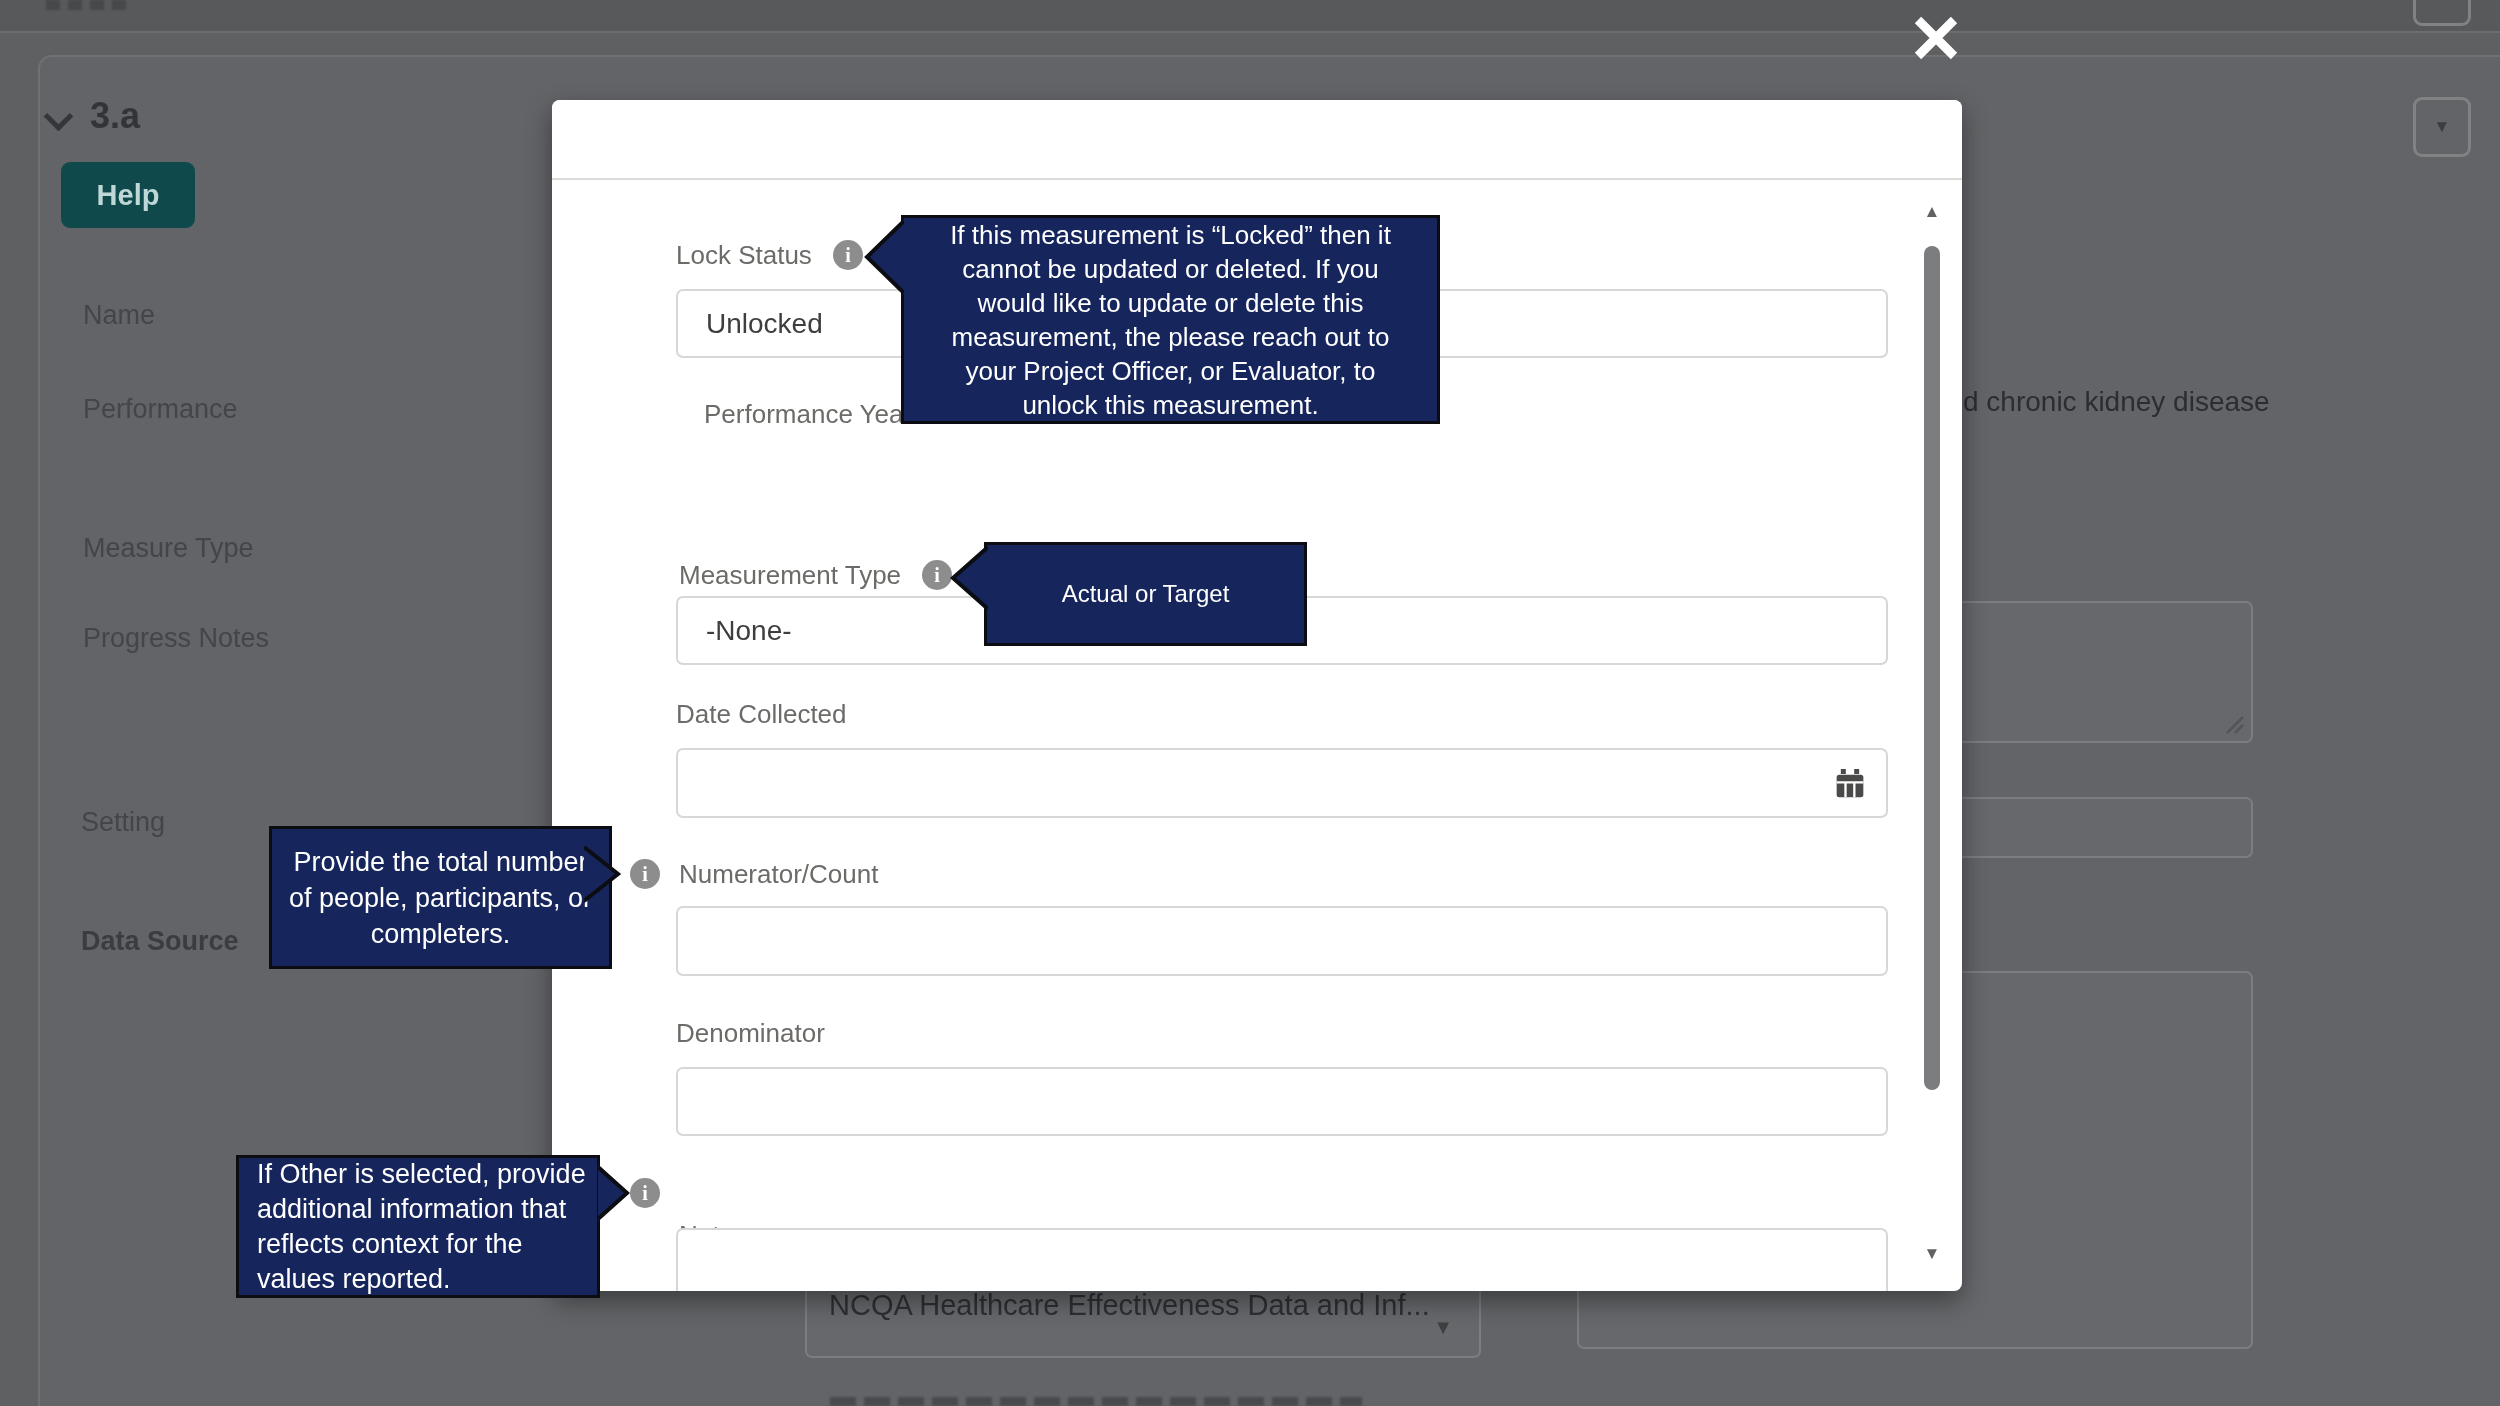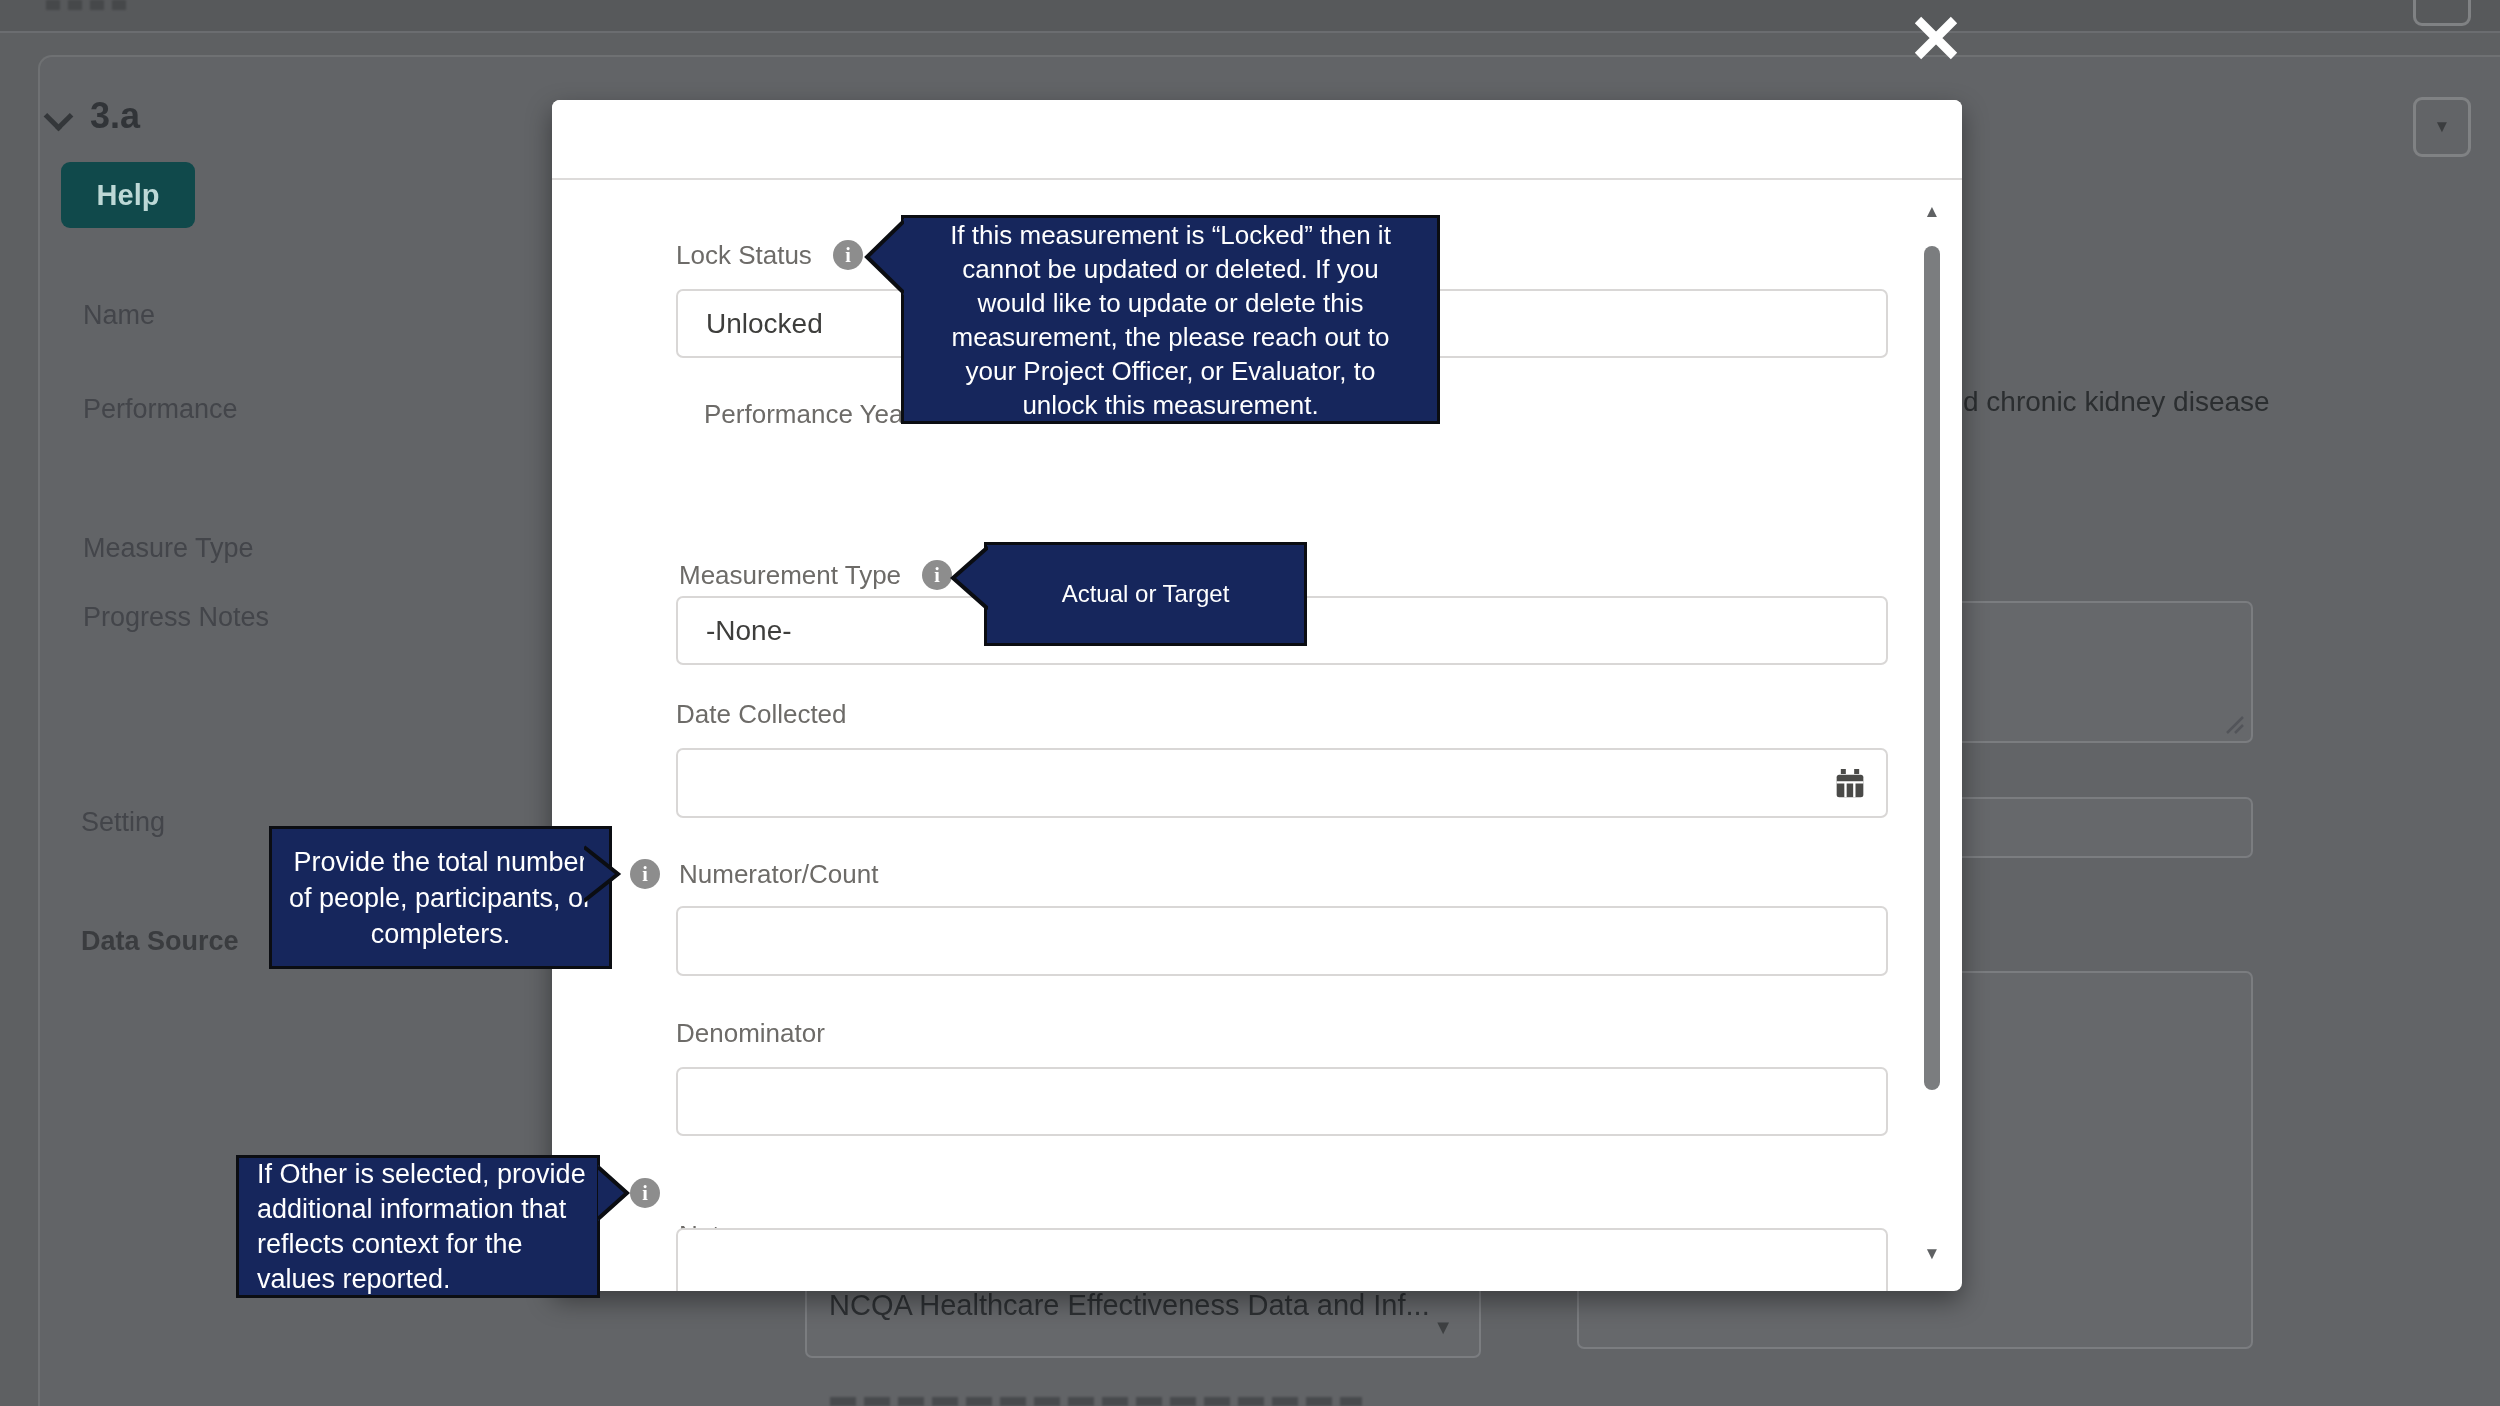--- a/index.html
+++ b/index.html
@@ -79,21 +79,21 @@
   <div class="card"></div>
   <div class="tl-smudge"></div>
 
   <span class="chevron-3a"></span>
   <div class="h-3a">3.a</div>
   <button class="help-btn">Help</button>
 
   <div class="bg-label" style="top:300px;">Name</div>
   <div class="bg-label" style="top:394px;">Performance</div>
   <div class="bg-label" style="top:533px;">Measure Type</div>
-  <div class="bg-label" style="top:602px;">Progress Notes</div>
+  <div class="bg-label" style="top:623px;">Progress Notes</div>
   <div class="bg-label" style="top:807px; left:81px;">Setting</div>
   <div class="bg-label bold" style="top:926px; left:81px;">Data Source</div>
 
   <div class="desc-frag">d chronic kidney disease</div>
 
   <div class="bg-box" style="left:807px; top:601px; width:1446px; height:142px;">
     <svg class="resize-handle" width="20" height="20" viewBox="0 0 20 20">
       <path d="M2 18 L18 2 M10 18 L18 10" stroke="#53555a" stroke-width="2.5" fill="none"></path>
     </svg>
   </div>

